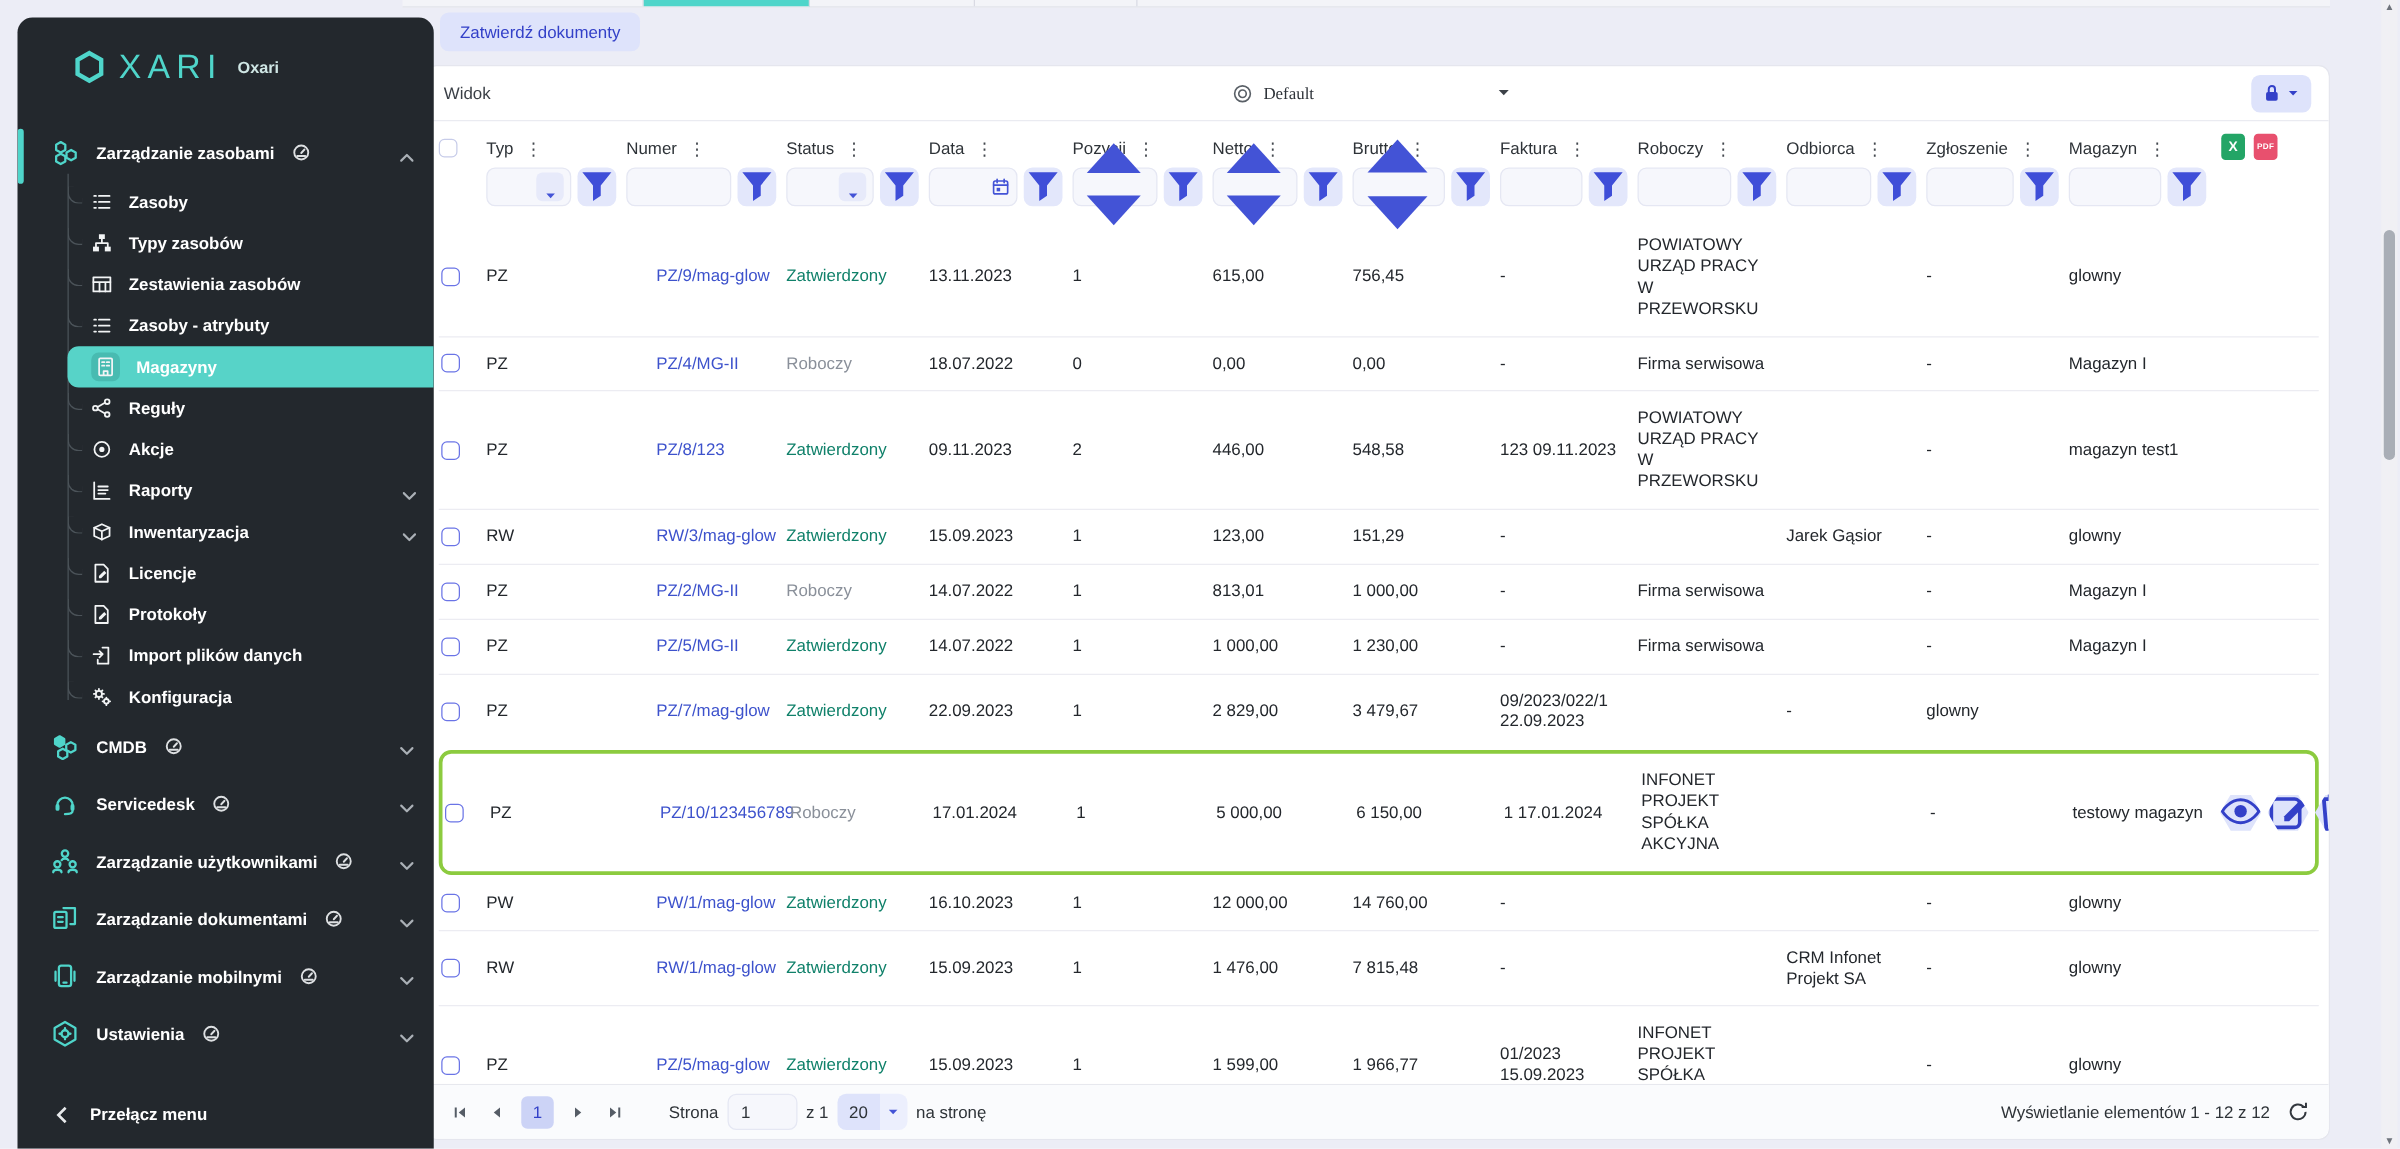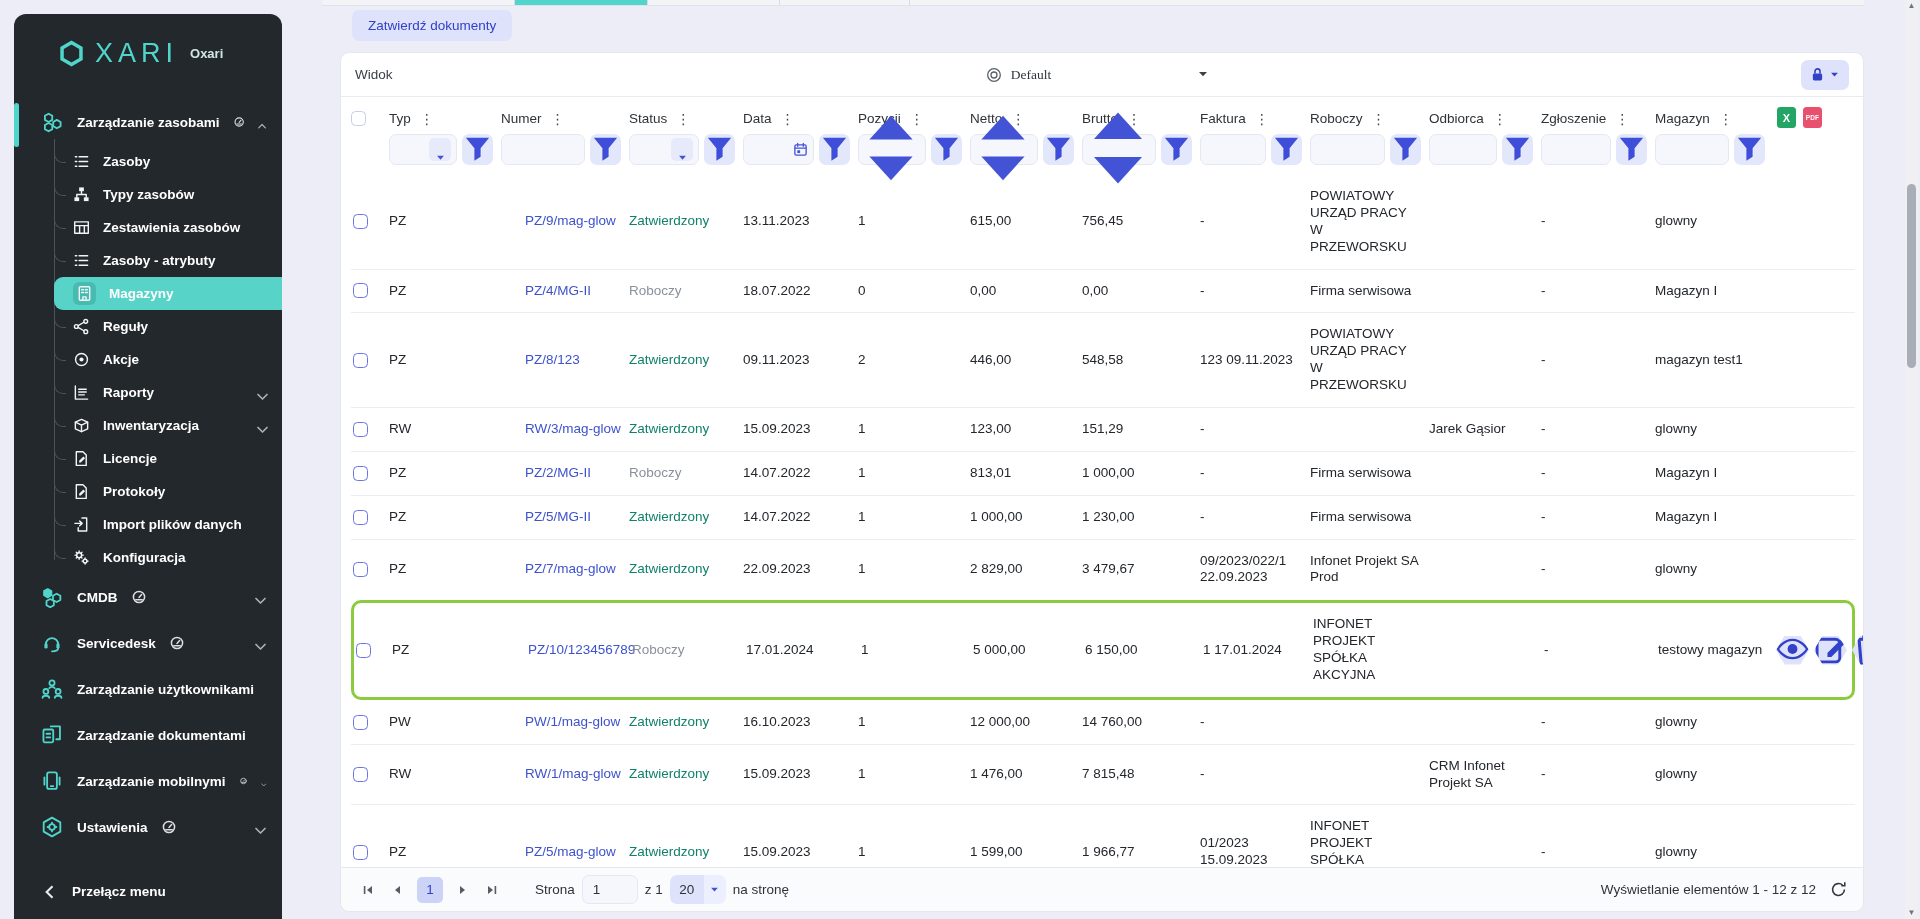--- a/index.html
+++ b/index.html
@@ -1,20 +1,20 @@
 <!DOCTYPE html>
 <html style="--teal: #4fd5ca; --indigo: #3b49c9; --link: #3d52cc; --highlight: #8ccb3f; --excel: #23a566; --pdf: #e8506e;"><head>
 <meta charset="utf-8">
 <style>
   * { box-sizing: border-box; margin: 0; padding: 0; }
   html,body { width:1920px; height:919px; overflow:hidden; }
   body { font-family:"Liberation Sans", sans-serif; background:#ecedf6; position:relative; color:#23272c; }
 
   
-  .sidebar { position:absolute; left:14px; top:14px; width:268px; height:calc(100% - 14px);
+  .sidebar { position:absolute; left:14px; top:14px; width:333px; height:calc(100% - 14px);
     background:#23282d; border-radius:12px 12px 0 0; color:#fff; display:flex; flex-direction:column; overflow:hidden; z-index:3; }
   .logo-row { display:flex; align-items:center; gap:10px; padding:24px 18px 8px 44px; }
   .logo-hex { width:27px; height:27px; color:var(--teal); }
   .logo-text { font-size:27px; letter-spacing:5px; color:var(--teal); font-weight:400; }
   .logo-label { font-size:13px; color:#cfe6e4; font-weight:700; margin-left:2px; }
   .menu { flex:1; padding-top:22px; overflow:hidden; display:flex; flex-direction:column; }
   .parent-item { position:relative; display:flex; align-items:center; gap:14px; padding:12px 16px 12px 27px;
     font-size:13.5px; font-weight:700; cursor:pointer; }
   .parent-item .p-icon { width:22px; height:22px; color:var(--teal); flex:0 0 22px; }
   .parent-item .p-label { white-space:nowrap; }
@@ -707,21 +707,20 @@
         </div>
         <div class="wrap">PZ</div>
         <div class="wrap link">PZ/7/mag-glow</div>
         <div class="wrap" style="color: rgb(16, 129, 106);">Zatwierdzony</div>
         <div class="wrap">22.09.2023</div>
         <div class="wrap">1</div>
         <div class="wrap">2 829,00</div>
         <div class="wrap">3 479,67</div>
         <div class="wrap">09/2023/022/1
 22.09.2023</div>
-        <div class="wrap">Infonet Projekt SA Prod</div>
         <div class="wrap"></div>
         <div class="wrap">-</div>
         <div class="wrap">glowny</div>
         <div class="actions"></div>
       </div>
       <div class="row tgrid hl">
         <div class="c-check">
           <span class="cb"></span>
         </div>
         <div class="wrap">PZ</div>

